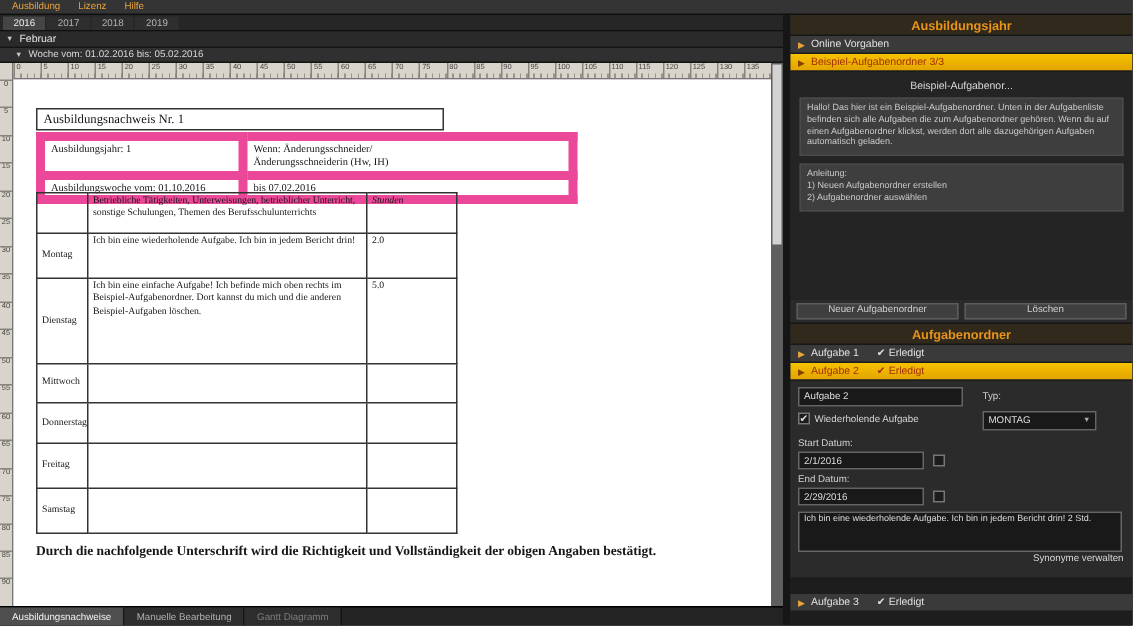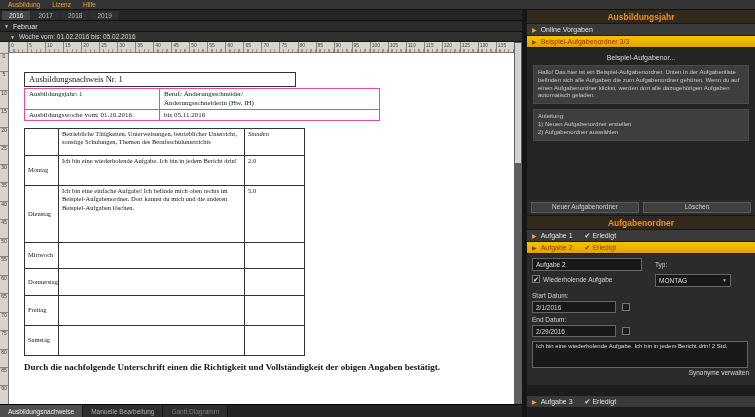--- a/index.html
+++ b/index.html
@@ -25,21 +25,21 @@
   .doc-viewport { flex:1; position:relative; background:#f0abfc; overflow:hidden; }
   .ruler-h { position:absolute; left:9px; top:0; width:505px; height:11px; background:#d8d4cb; border-bottom:1px solid #777; display:flex; overflow:hidden;
              background-image:repeating-linear-gradient(90deg,#9a958a 0 1px,transparent 1px 4.5px); background-size:100% 3px; background-position:0 100%; background-repeat:no-repeat; background-color:#d8d4cb; }
   .ruler-h span { flex:1; font-size:5px; line-height:6px; color:#444; border-left:1px solid #8a857a; padding-left:1px; overflow:hidden; }
   .ruler-v { position:absolute; left:0; top:0; width:9px; height:100%; background:#d8d4cb; border-right:1px solid #777; display:flex; flex-direction:column; padding-top:11px; overflow:hidden; }
   .ruler-v span { flex:1; font-size:5px; line-height:5px; color:#444; border-top:1px solid #8a857a; text-align:center; overflow:hidden; }
 
   .page { position:absolute; left:9px; top:11px; width:505px; height:351px; background:#ffffff; font-family:"Liberation Serif", serif; color:#161616; overflow:hidden; }
   .title-box { position:absolute; left:15px; top:19px; width:272px; height:15px; border:1px solid #333; font-size:8.5px; line-height:12px; padding:0 4px; overflow:hidden; }
   .info-table { position:absolute; left:15px; top:35px; width:355px; border-collapse:collapse; table-layout:fixed; }
-  .info-table td { border:1px solid #ec4899; font-size:7px; line-height:1.25; padding:1px 4px; vertical-align:top; overflow:hidden; }
+  .info-table td { border:6px solid #ec4899; font-size:7px; line-height:1.25; padding:1px 4px; vertical-align:top; overflow:hidden; }
   .beruf { display:block; max-width:112px; }
   .main-table { position:absolute; left:15px; top:75px; width:280px; border-collapse:collapse; table-layout:fixed; }
   .main-table td { border:1px solid #333; font-size:6.5px; line-height:1.3; padding:1px 3px; vertical-align:top; overflow:hidden; }
   .main-table td.day { vertical-align:middle; white-space:nowrap; }
   .main-table tr:nth-child(1){ height:27px; } .main-table tr:nth-child(2){ height:30px; }
   .main-table tr:nth-child(3){ height:57px; } .main-table tr:nth-child(4){ height:26px; }
   .main-table tr:nth-child(5){ height:27px; } .main-table tr:nth-child(6){ height:30px; }
   .main-table tr:nth-child(7){ height:30px; }
   .hours-header { font-style:italic; font-size:7px; }
   .footer-text { position:absolute; left:15px; top:309px; width:462px; font-size:9px; font-weight:bold; line-height:1.3; }
@@ -176,26 +176,26 @@
 
           <table class="info-table">
             <colgroup>
                 <col style="width:135px">
                 <col style="width:220px">
               </colgroup>
             <tbody>
                 <tr style="height:20px">
               <td>Ausbildungsjahr: 1</td>
               <td>
-                    <span class="beruf">Beruf: Änderungsschneider/ Änderungsschneiderin (Hw, IH)</span>
+                    <span class="beruf">Wenn: Änderungsschneider/ Änderungsschneiderin (Hw, IH)</span>
                   </td>
             </tr>
             <tr style="height:11px">
               <td>Ausbildungswoche vom: 01.10.2016</td>
-              <td>bis 05.11.2016</td>
+              <td>bis 07.02.2016</td>
             </tr>
           </tbody>
             </table>
 
           <table class="main-table">
             <colgroup>
                 <col style="width:34px">
                 <col style="width:186px">
                 <col style="width:60px">
               </colgroup>
@@ -231,21 +231,21 @@
               <td></td>
             </tr>
             <tr>
               <td class="day">Samstag</td>
               <td></td>
               <td></td>
             </tr>
           </tbody>
             </table>
 
-          <div class="footer-text">Durch die nachfolgende Unterschrift einen die Richtigkeit und Vollständigkeit der obigen Angaben bestätigt.</div>
+          <div class="footer-text">Durch die nachfolgende Unterschrift wird die Richtigkeit und Vollständigkeit der obigen Angaben bestätigt.</div>
         </div>
 
         <div class="doc-scrollbar">
           <div class="thumb"></div>
         </div>
       </div>
 
       <div class="bottom-tabs">
         <span class="btab active">Ausbildungsnachweise</span>
         <span class="btab">Manuelle Bearbeitung</span>

